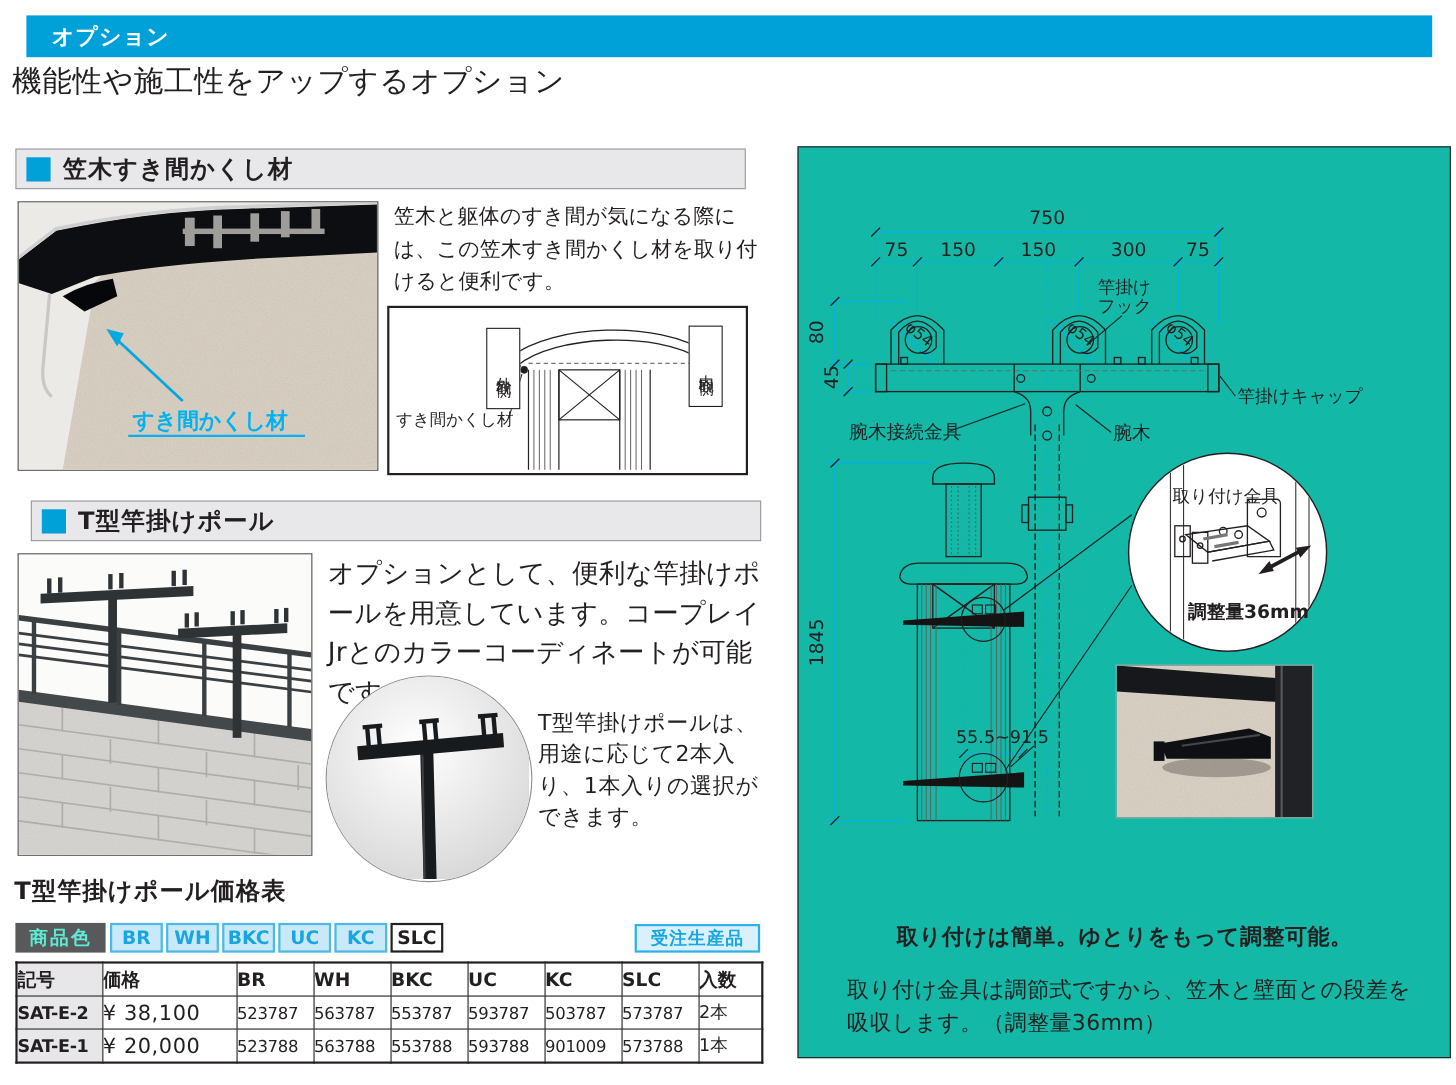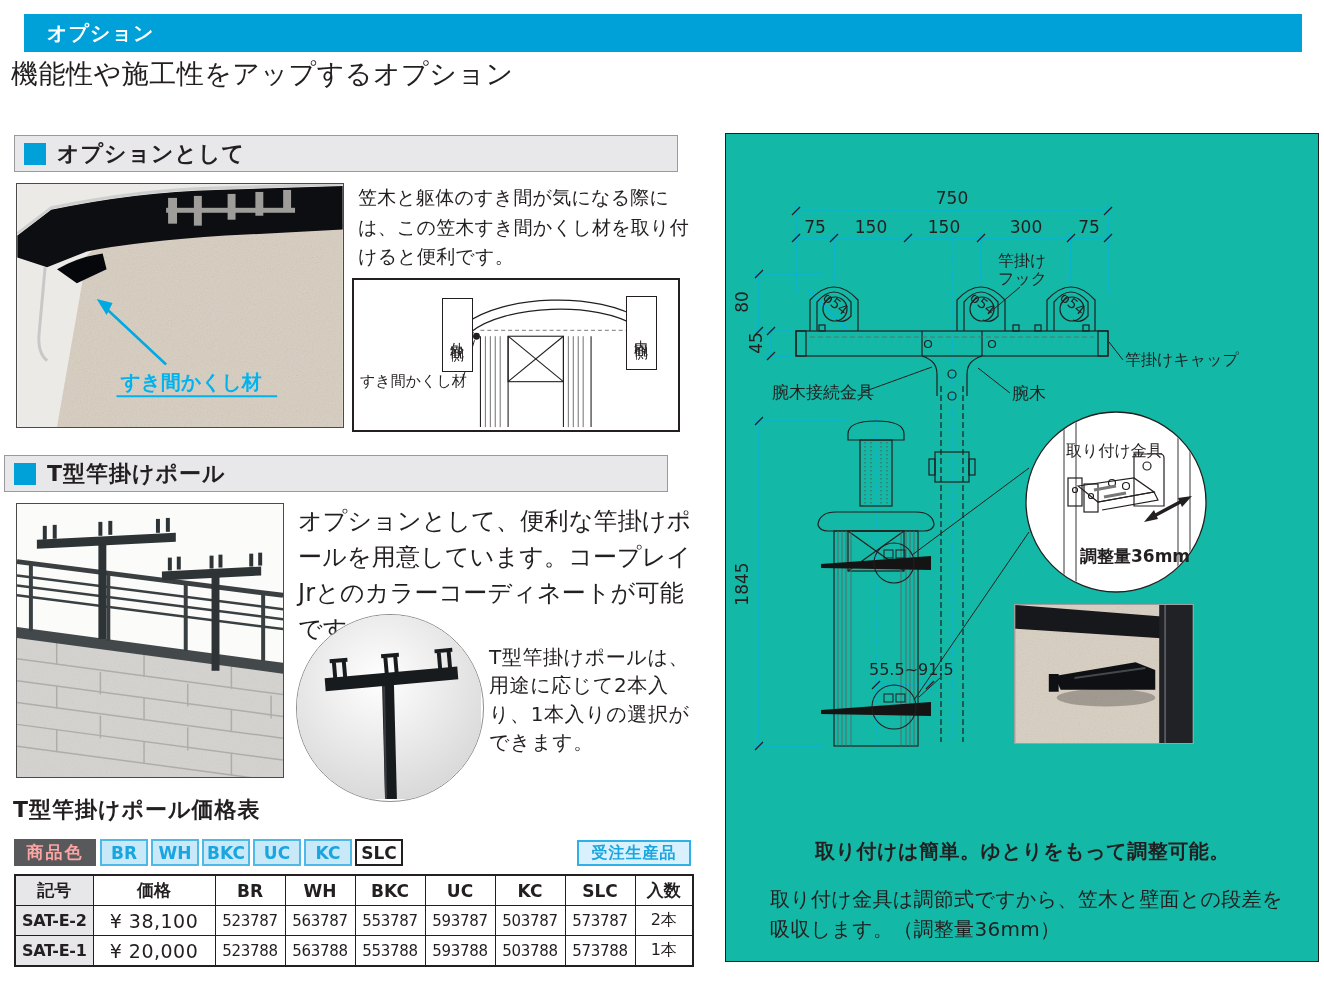--- a/index.html
+++ b/index.html
@@ -11,47 +11,47 @@
   
   .banner{left:24px;top:14px;width:1278px;height:38px;background:#00a0d9;display:flex;align-items:center;}
   .banner span{color:#fff;font-size:20px;font-weight:700;padding-left:23px;letter-spacing:1px;}
   .page-heading{left:11px;top:56px;font-size:27px;font-weight:400;letter-spacing:.5px;}
 
   
   .sec-bar{height:37px;background:#e8e8ea;border:1px solid #9a9a9e;display:flex;align-items:center;box-sizing:border-box;}
   .sec-bar .sq{width:22px;height:22px;background:#00a0d9;margin-left:9px;flex:0 0 auto;}
   .sec-bar .t{font-size:22px;font-weight:800;margin-left:11px;letter-spacing:1px;}
   #sec1-bar{left:14px;top:135px;width:664px;}
-  #sec2-bar{left:4px;top:455px;width:664px;}
+  #sec2-bar{left:28px;top:455px;width:664px;}
 
   .photo-frame{border:1px solid #4a4a4a;box-sizing:border-box;overflow:hidden;background:#fff;}
   #sec1-photo{left:16px;top:183px;width:328px;height:245px;}
   #sec1-desc{left:358px;top:183px;width:336px;font-size:19px;line-height:1.56;letter-spacing:.2px;}
   #sec1-diagram{left:352px;top:278px;width:328px;height:154px;border:2px solid #231f20;box-sizing:border-box;background:#fff;}
   .vlabel{position:absolute;writing-mode:vertical-rl;text-orientation:upright;border:1px solid #231f20;font-size:14px;letter-spacing:3px;display:flex;align-items:center;justify-content:center;background:#fff;padding:4px 2px;}
   #diag1-outside{left:88px;top:18px;width:25px;height:64px;}
   #diag1-inside{left:272px;top:16px;width:25px;height:64px;}
   #diag1-part{position:absolute;left:6px;top:92px;font-size:15px;}
 
   #sec2-photo{left:16px;top:503px;width:268px;height:275px;}
   #sec2-desc{left:298px;top:503px;width:402px;font-size:24px;line-height:1.5;letter-spacing:.2px;}
   #circle-photo{left:296px;top:614px;width:186px;height:186px;border-radius:50%;border:1px solid #8e8e8e;overflow:hidden;}
   #circle-note{left:489px;top:643px;width:216px;font-size:20px;line-height:1.42;letter-spacing:.6px;}
 
   
   #price-heading{left:13px;top:795px;font-size:22px;font-weight:800;letter-spacing:1px;}
   .chip{position:absolute;top:839px;height:27px;box-sizing:border-box;font-weight:700;font-size:17px;display:flex;align-items:center;justify-content:center;}
-  #color-label{left:14px;width:82px;background:#58595b;color:#fca5a5;letter-spacing:2px;}
+  #color-label{left:14px;width:82px;background:#58595b;color:#5eead4;letter-spacing:2px;}
   .chip.c{background:#c9e9f9;border:2px solid #4cb9e8;color:#18a5e0;width:48px;}
   .chip.plain{background:#fff;border:2px solid #231f20;color:#231f20;width:48px;}
   #chip-0{left:100px;} #chip-1{left:151px;} #chip-2{left:202px;} #chip-3{left:253px;} #chip-4{left:304px;} #chip-5{left:355px;}
   #order-badge{left:577px;top:840px;width:114px;height:26px;box-sizing:border-box;background:#d9f1fc;border:2px solid #2fb0e7;color:#18a5e0;font-size:16px;font-weight:700;display:flex;align-items:center;justify-content:center;letter-spacing:1px;}
 
   table#price-table{position:absolute;left:14px;top:874px;width:678px;border-collapse:collapse;table-layout:fixed;background:#fff;border:2px solid #231f20;}
-  #price-table th,#price-table td{border:1px solid #231f20;height:29px;text-align:center;padding:0;overflow:hidden;white-space:nowrap;}
+  #price-table th,#price-table td{border:1px solid #231f20;height:29px;text-align:left;padding:0;overflow:hidden;white-space:nowrap;}
   #price-table th{font-size:17px;font-weight:700;background:#fff;}
   #price-table .col0{background:#e7e7e9;}
   #price-table td.col0{font-weight:700;font-size:16px;}
   #price-table td{font-size:15px;letter-spacing:-0.3px;}
   #price-table td.price{font-weight:400;font-size:19px;letter-spacing:.5px;}
   #price-table td.qty{font-size:16px;letter-spacing:0;}
 
   
   #right-panel{left:725px;top:133px;width:594px;height:829px;border:1.5px solid #231f20;box-sizing:border-box;background:#14b8a6;}
   #panel-svg{position:absolute;left:0;top:0;}
@@ -64,21 +64,21 @@
 
 <div class="page">
 
   <div class="abs banner">
     <span>オプション</span>
   </div>
   <div class="abs page-heading">機能性や施工性をアップするオプション</div>
 
   <div class="abs sec-bar" id="sec1-bar">
     <span class="sq"></span>
-    <span class="t">オプションとして</span>
+    <span class="t">笠木すき間かくし材</span>
   </div>
 
   <div class="abs photo-frame" id="sec1-photo">
     <svg width="326" height="243" viewBox="0 0 328 245">
       <defs>
         <filter id="n1">
             <feTurbulence type="fractalNoise" baseFrequency="0.85" numOctaves="3" result="t"></feTurbulence>
             <feColorMatrix in="t" type="saturate" values="0"></feColorMatrix>
             <feComponentTransfer>
               <feFuncA type="linear" slope="0.45" intercept="0"></feFuncA>
@@ -307,21 +307,21 @@
       <td>573787</td>
       <td class="qty">2本</td>
     </tr>
     <tr>
       <td class="col0">SAT-E-1</td>
       <td class="price">¥ 20,000</td>
       <td>523788</td>
       <td>563788</td>
       <td>553788</td>
       <td>593788</td>
-      <td>503788</td>
+      <td>901009</td>
       <td>573788</td>
       <td class="qty">1本</td>
     </tr>
   </tbody>
     </table>
 
   <div class="abs" id="right-panel">
     <svg id="panel-svg" width="591" height="700" viewBox="0 0 591 700">
 
       <g stroke="#00b2e8" stroke-width="1" fill="none">

